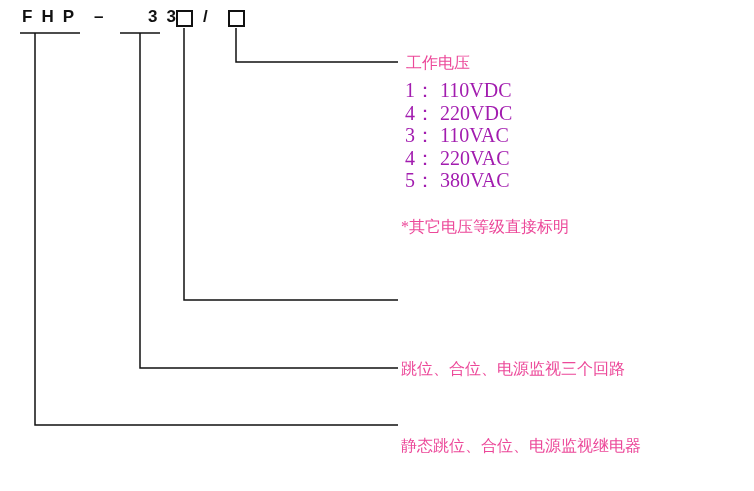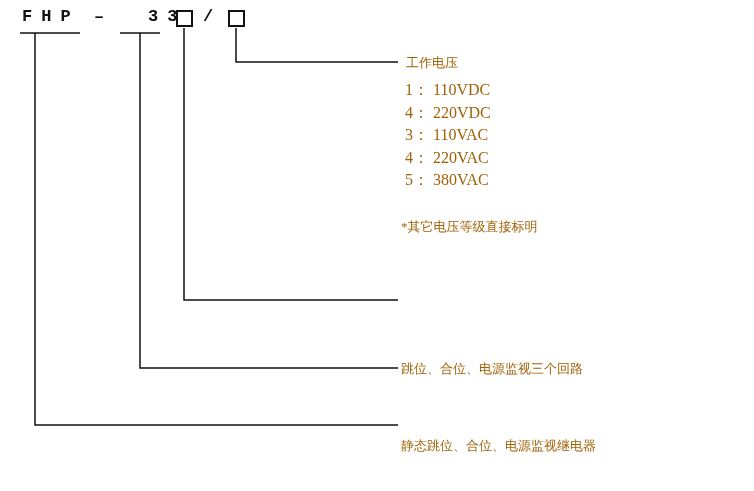--- a/index.html
+++ b/index.html
@@ -10,51 +10,51 @@
   }
   .canvas {
     position: relative;
     width: 754px;
     height: 491px;
     background: #ffffff;
     overflow: hidden;
   }
   .code-text {
     position: absolute;
-    font-family: Liberation Mono, monospace;
+    font-family: Liberation Sans, sans-serif;
     font-weight: bold;
     font-size: 17px;
     color: #111;
     white-space: nowrap;
   }
   .ls { letter-spacing: 9px; }
   .ph-box {
     position: absolute;
     width: 17px;
     height: 17px;
     border: 2px solid #111;
     background: #fff;
   }
   .lines-svg {
     position: absolute;
     left: 0; top: 0;
     pointer-events: none;
   }
   .label {
     position: absolute;
-    font-size: 13px;
+    font-size: 16px;
     line-height: 20px;
-    color: #a16207;
+    color: #ec4899;
     white-space: nowrap;
   }
   .voltage-list { position: absolute; left: 405px; top: 79px; }
   .voltage-item {
-    font-size: 16px;
+    font-size: 20px;
     line-height: 22.5px;
-    color: #a16207;
+    color: #a21caf;
     white-space: nowrap;
   }
   .mounting-option { margin-left: 10px; }
 </style>
 </head>
 <body>
 
 <div class="canvas">
 
   <span class="code-text ls" style="left:22px; top:7px;">FHP</span>

